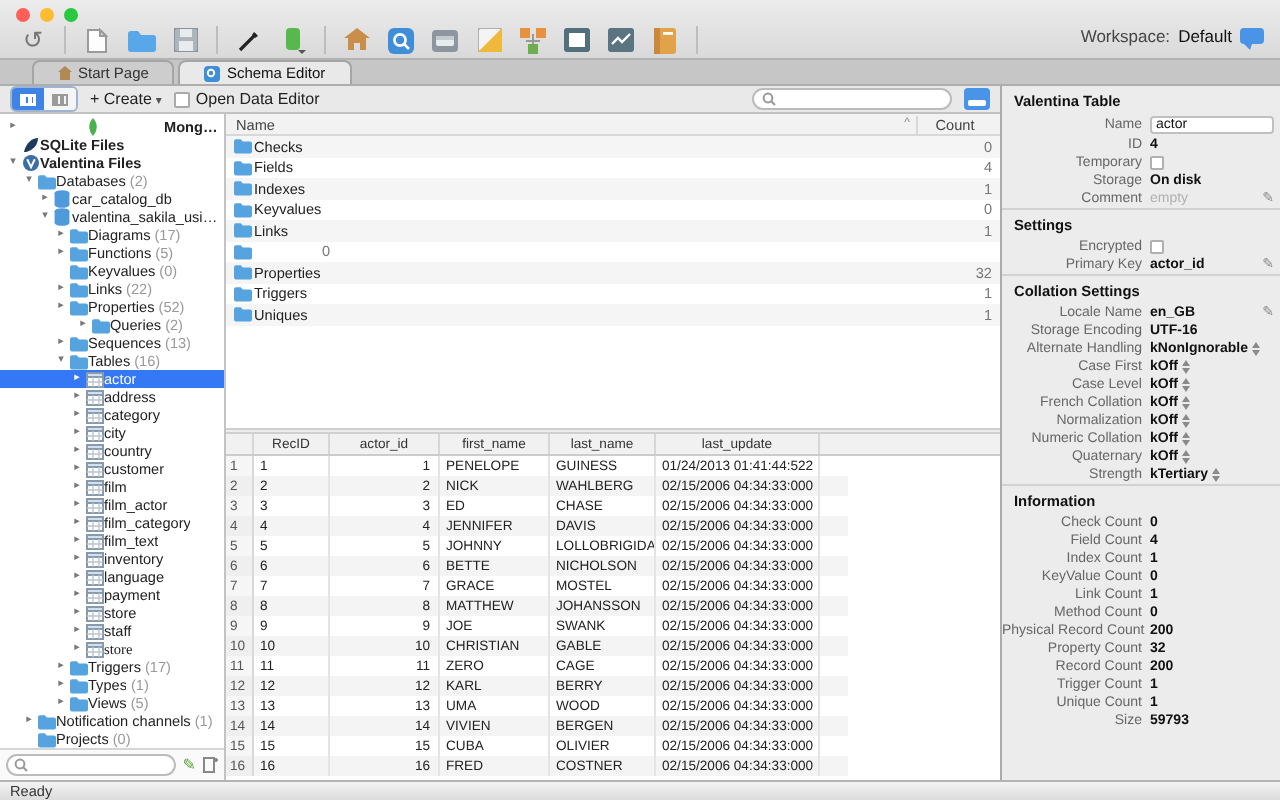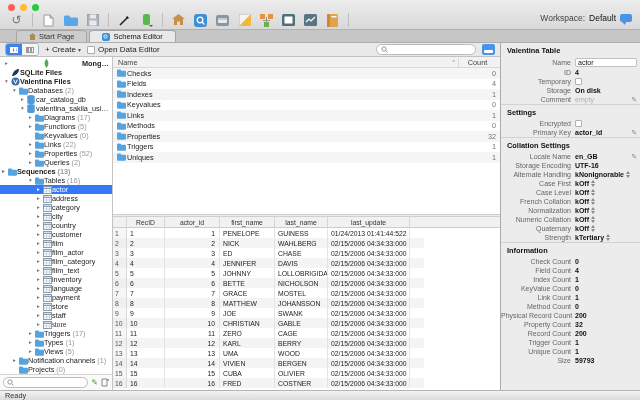--- a/index.html
+++ b/index.html
@@ -378,31 +378,31 @@
               <div class="tree-row" style="padding-left: 27px;">
                 <span class="caret">▸</span>
                 <span class="t-icon">
                   <svg width="9" height="8">
                     <path d="M0 1.6 q0-1 1-1 h2.4 l1 1.1 h3.6 q1 0 1 1 v4 q0 1-1 1 h-7 q-1 0-1-1 z" fill="#55a4e0"></path>
                   </svg>
                 </span>
                 <span class="t-label">Properties</span>
                 <span class="t-count">(52)</span>
               </div>
-              <div class="tree-row" style="padding-left: 27px;">
+              <div class="tree-row" style="padding-left: 27px; margin-left: 11px;">
                 <span class="caret">▸</span>
                 <span class="t-icon">
                   <svg width="9" height="8">
                     <path d="M0 1.6 q0-1 1-1 h2.4 l1 1.1 h3.6 q1 0 1 1 v4 q0 1-1 1 h-7 q-1 0-1-1 z" fill="#55a4e0"></path>
                   </svg>
                 </span>
                 <span class="t-label">Queries</span>
                 <span class="t-count">(2)</span>
               </div>
-              <div class="tree-row" style=" font-weight: bold;">
+              <div class="tree-row" style="padding-left: 27px;">
                 <span class="caret">▸</span>
                 <span class="t-icon">
                   <svg width="9" height="8">
                     <path d="M0 1.6 q0-1 1-1 h2.4 l1 1.1 h3.6 q1 0 1 1 v4 q0 1-1 1 h-7 q-1 0-1-1 z" fill="#55a4e0"></path>
                   </svg>
                 </span>
                 <span class="t-label">Sequences</span>
                 <span class="t-count">(13)</span>
               </div>
               <div class="tree-row" style="padding-left: 27px;">
@@ -711,21 +711,20 @@
                   </span>
                   <span class="r-name">Links</span>
                   <span class="r-count">1</span>
                 </div>
                 <div class="list-row">
                   <span class="r-icon">
                     <svg width="9" height="8">
                       <path d="M0 1.6 q0-1 1-1 h2.4 l1 1.1 h3.6 q1 0 1 1 v4 q0 1-1 1 h-7 q-1 0-1-1 z" fill="#55a4e0"></path>
                     </svg>
                   </span>
-                  <span class="r-name">Methods</span>
                   <span class="r-count">0</span>
                 </div>
                 <div class="list-row">
                   <span class="r-icon">
                     <svg width="9" height="8">
                       <path d="M0 1.6 q0-1 1-1 h2.4 l1 1.1 h3.6 q1 0 1 1 v4 q0 1-1 1 h-7 q-1 0-1-1 z" fill="#55a4e0"></path>
                     </svg>
                   </span>
                   <span class="r-name">Properties</span>
                   <span class="r-count">32</span>

